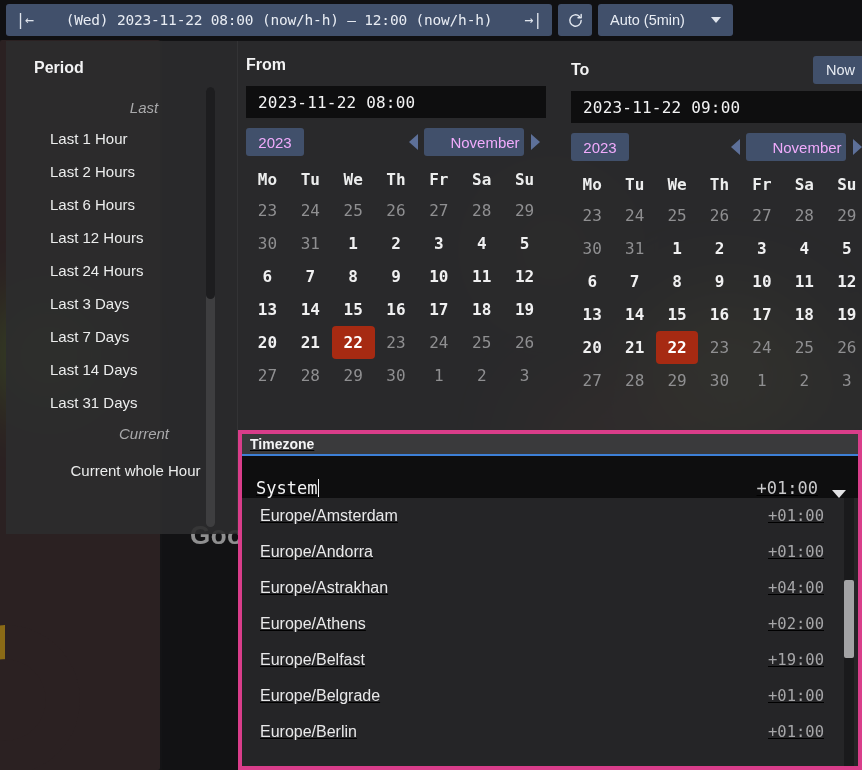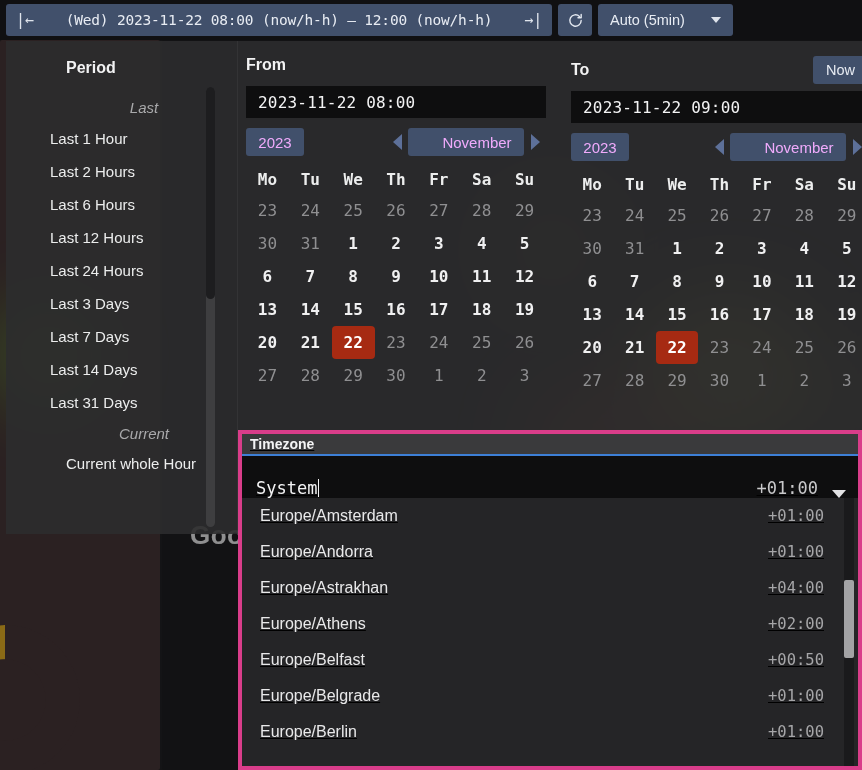--- a/index.html
+++ b/index.html
@@ -139,21 +139,20 @@
     left: 0; top: 0;
     width: 232px; height: 493px;
     border-right: 1px solid rgba(255,255,255,.05);
   }
   .period-title {
     position: absolute;
     left: 28px; top: 18px;
     font-size: 16px;
     font-weight: 700;
     color: #f2f2f3;
-    margin-left: 32px;
   }
   .period-list {
     position: absolute;
     left: 0; top: 52px;
     width: 232px; height: 441px;
     overflow: hidden;
   }
   .period-group {
     font-size: 15px;
     font-style: italic;
@@ -164,23 +163,23 @@
   .period-item {
     font-size: 15px;
     color: #eceded;
     padding: 8px 0 8px 44px;
     cursor: pointer;
     white-space: nowrap;
   }
   .period-item.wrap {
     padding-left: 60px;
     padding-right: 33px;
-    text-align: left;
+    text-align: center;
     white-space: normal;
-    line-height: 16px;
+    line-height: 30px;
   }
   .period-scroll-track {
     position: absolute;
     right: 22px; top: 46px;
     width: 9px; height: 440px;
     background: rgba(255,255,255,.10);
     border-radius: 5px;
   }
   .period-scroll-thumb {
     position: absolute;
@@ -243,21 +242,21 @@
     border-radius: 3px;
     height: 28px;
     font-size: 15px;
     display: flex;
     align-items: center;
     justify-content: center;
     cursor: pointer;
     font-family: "Liberation Sans", sans-serif;
   }
   .pill.year  { width: 58px; }
-  .pill.month { width: 116px; padding-left: 28px; }
+  .pill.month { width: 100px; padding-left: 28px; }
   .ym-spacer { flex: 1; }
   .nav-arrow {
     width: 22px;
     display: flex;
     align-items: center;
     justify-content: center;
     cursor: pointer;
   }
   .tri-l { width:0;height:0;border-top:8px solid transparent;border-bottom:8px solid transparent;border-right:9px solid #5d7099; }
   .tri-r { width:0;height:0;border-top:8px solid transparent;border-bottom:8px solid transparent;border-left:9px solid #5d7099; }
@@ -605,21 +604,21 @@
           <div class="tz-item">
             <span class="name">Europe/Astrakhan</span>
             <span class="off">+04:00</span>
           </div>
           <div class="tz-item">
             <span class="name">Europe/Athens</span>
             <span class="off">+02:00</span>
           </div>
           <div class="tz-item">
             <span class="name">Europe/Belfast</span>
-            <span class="off">+00:50</span>
+            <span class="off">+19:00</span>
           </div>
           <div class="tz-item">
             <span class="name">Europe/Belgrade</span>
             <span class="off">+01:00</span>
           </div>
           <div class="tz-item">
             <span class="name">Europe/Berlin</span>
             <span class="off">+01:00</span>
           </div>
         </div>

